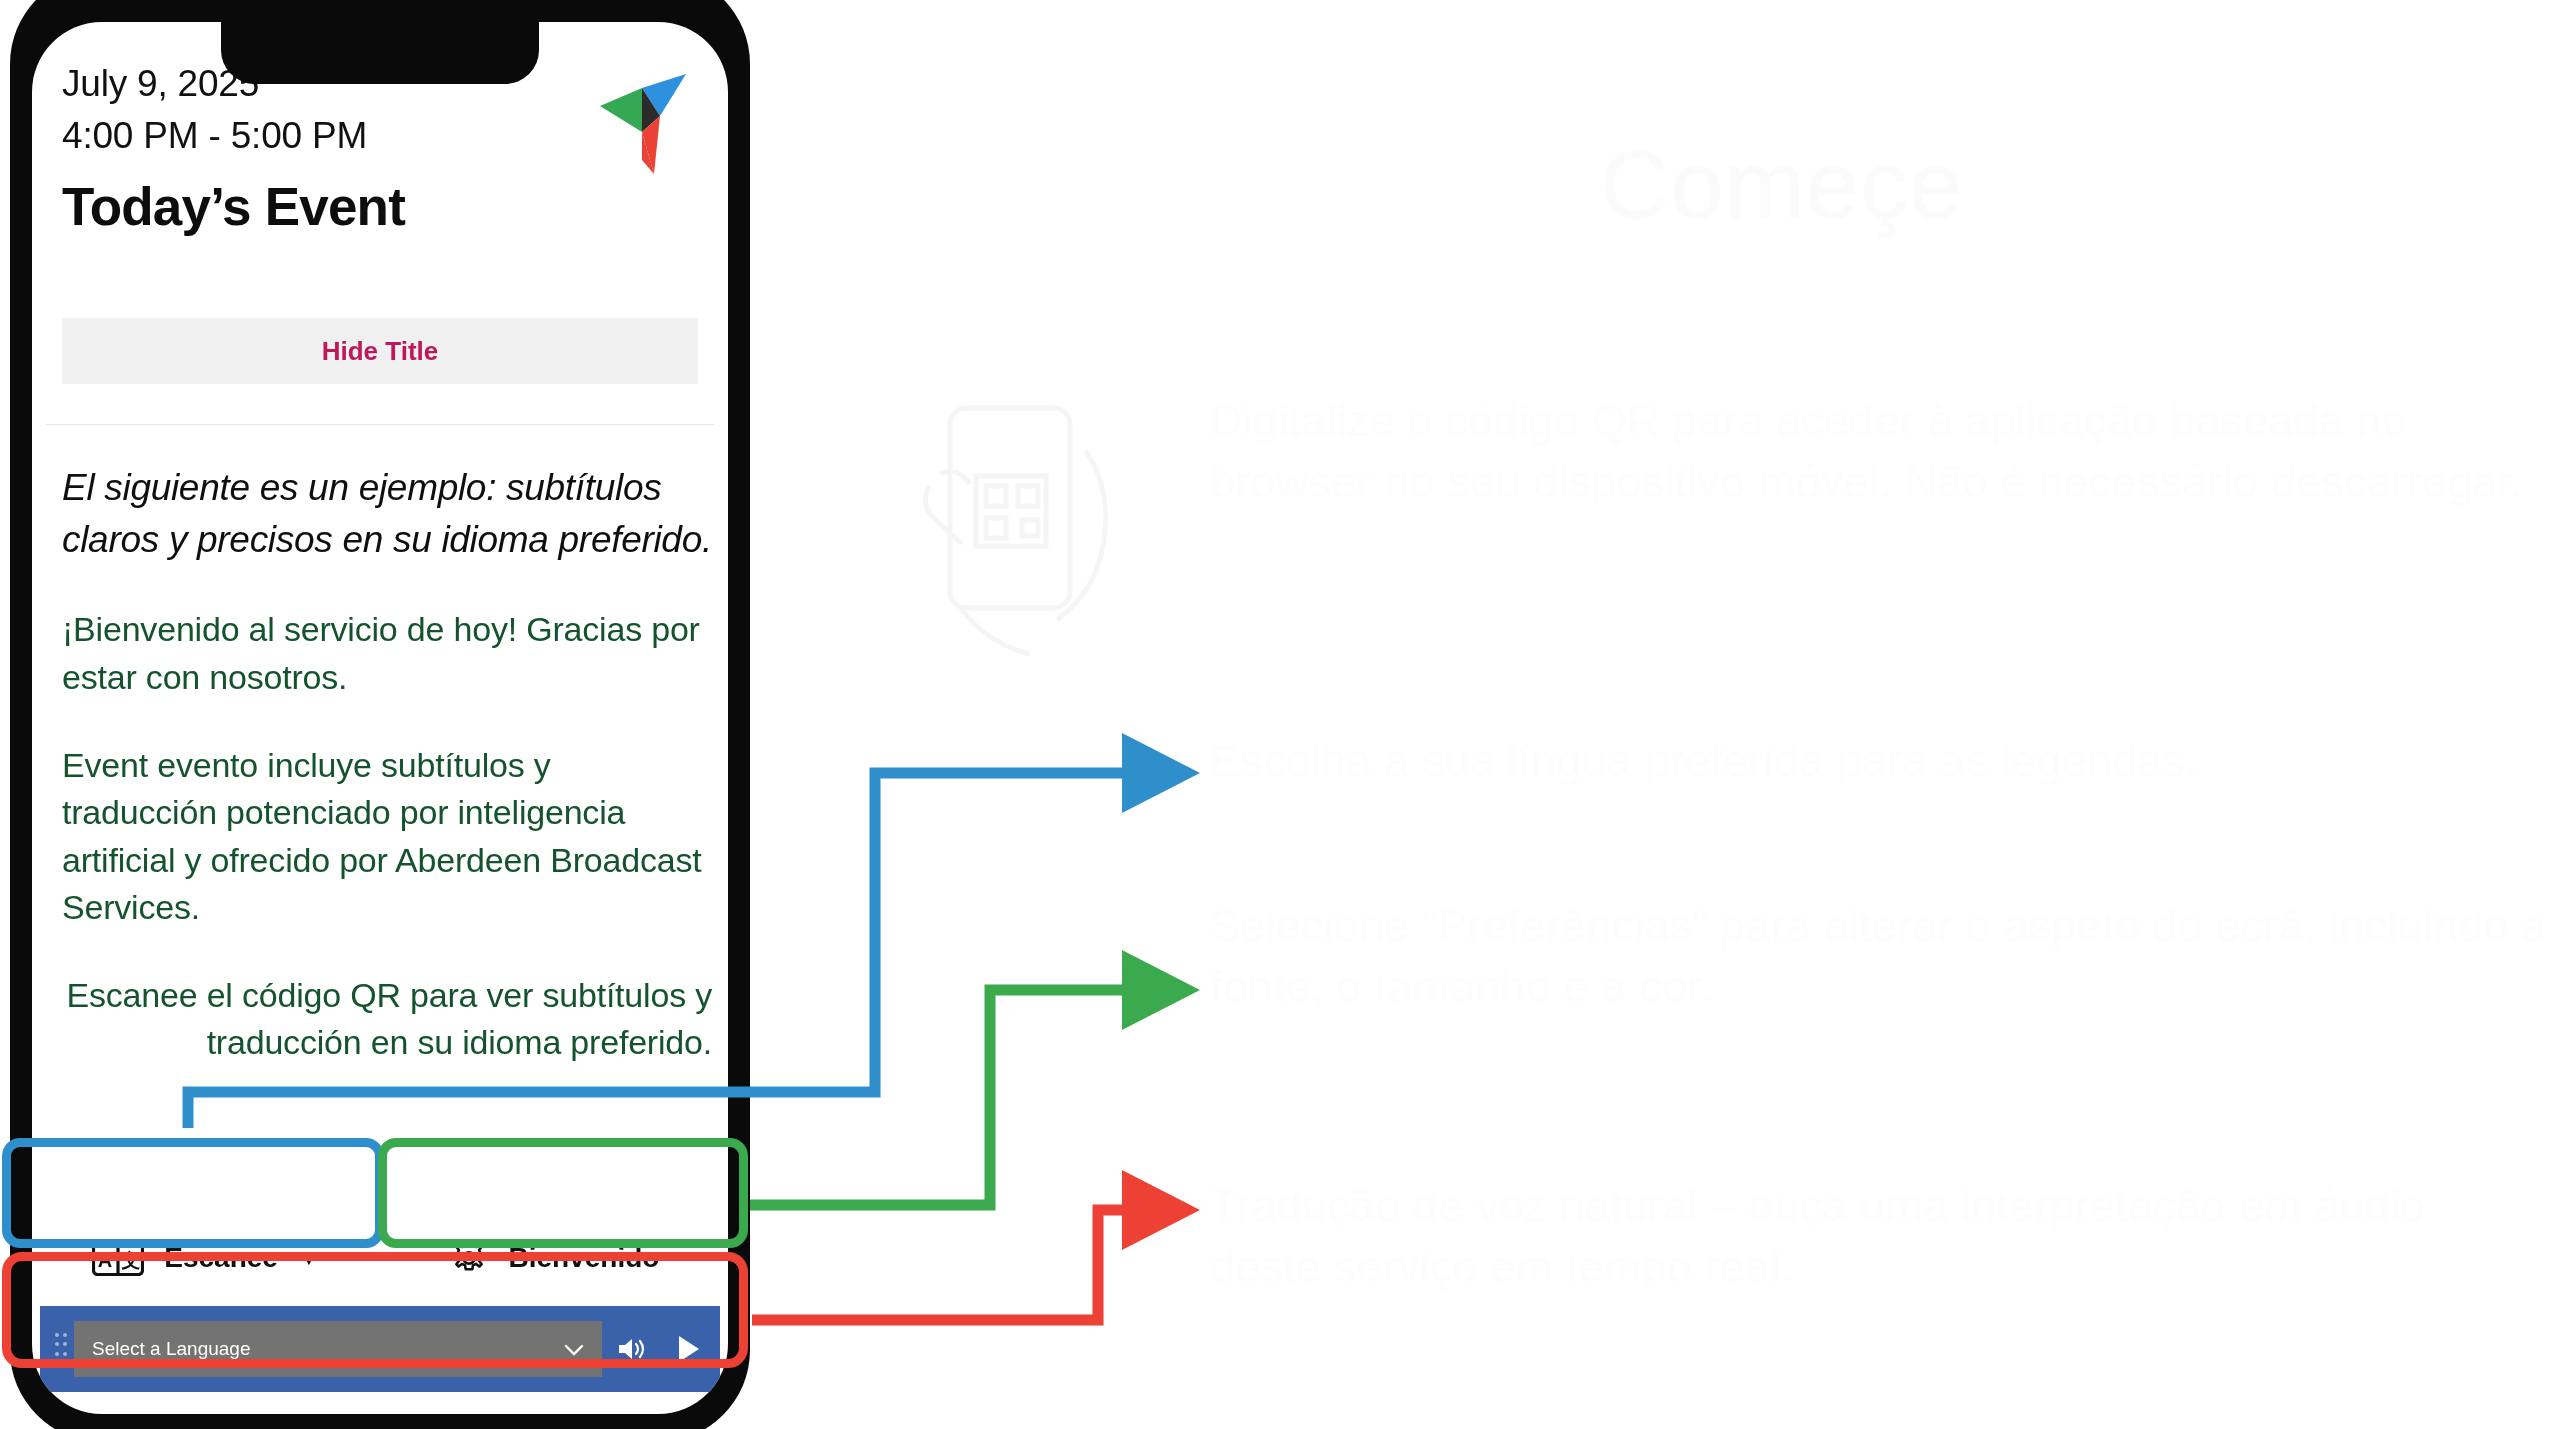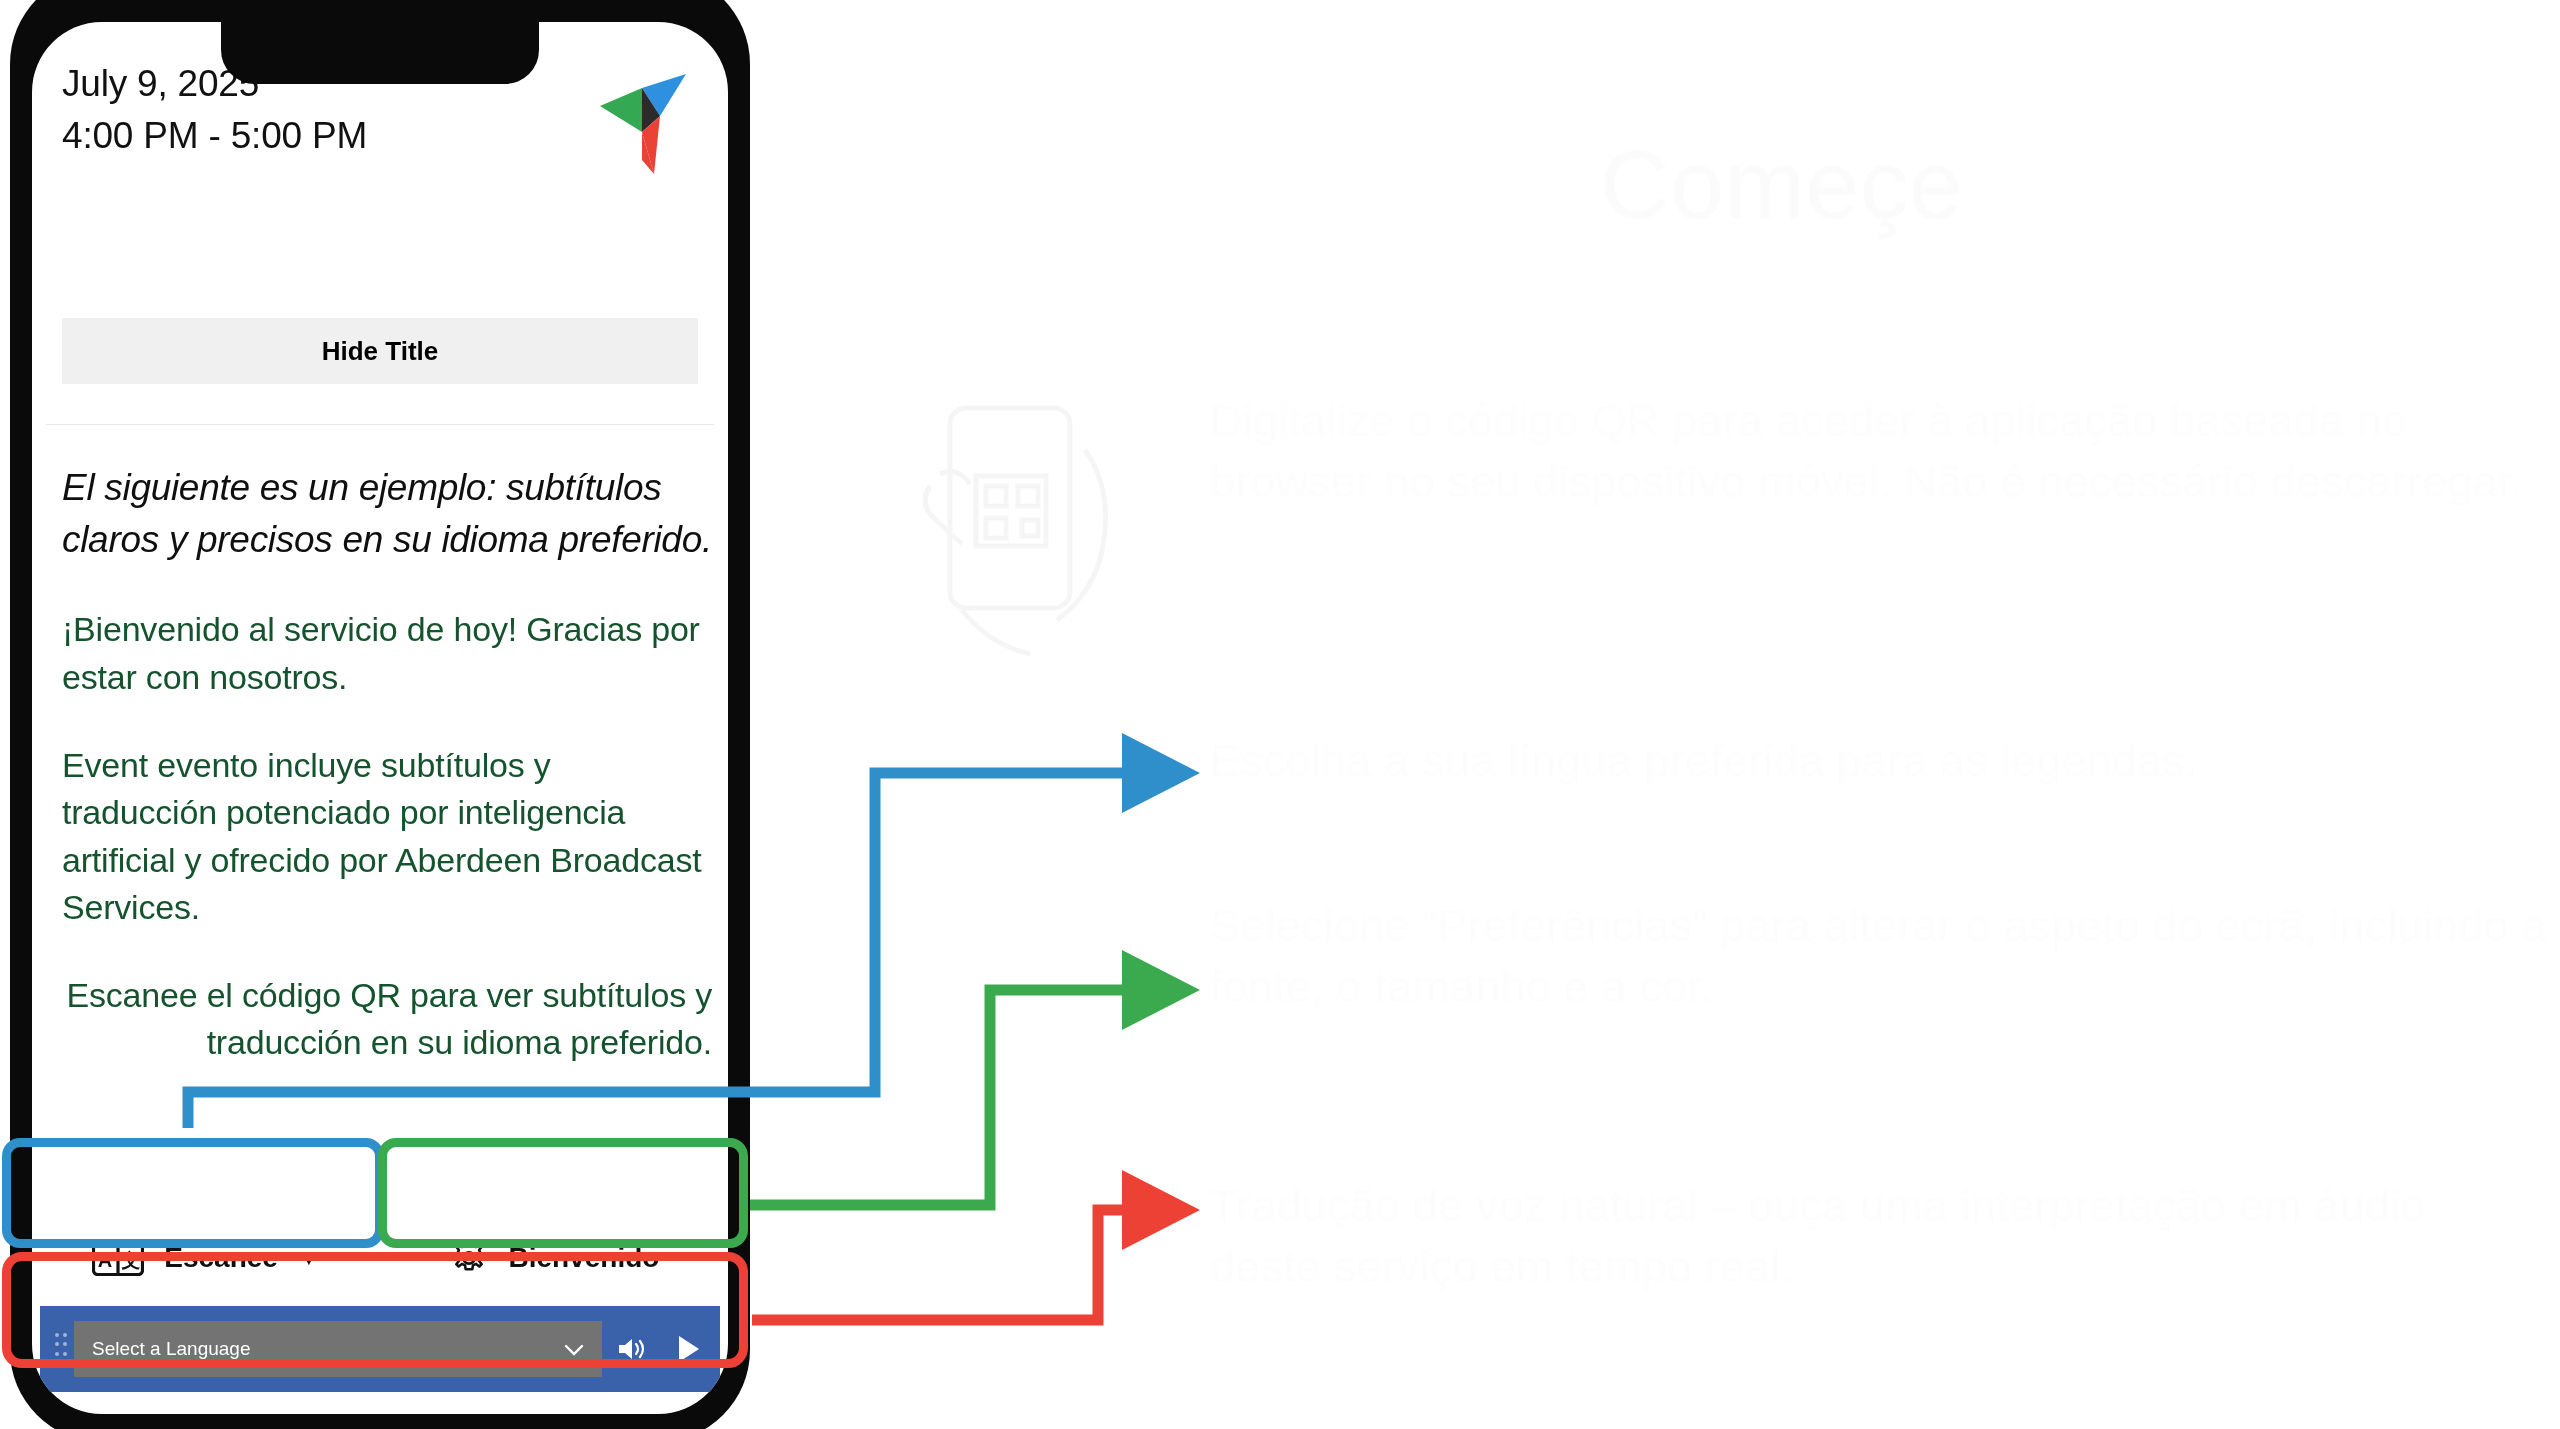--- a/index.html
+++ b/index.html
@@ -40,21 +40,21 @@
   .time-line { font-size: 37px; color: #111; line-height: 1.28; letter-spacing: -0.2px; margin-top: 5px;}
   .event-title { font-size: 53px; font-weight: 700; color: #0d0d0d; margin-top: 16px; letter-spacing:-0.8px; }
 
   #brand-logo { position: absolute; right: 42px; top: 52px; width: 86px; height: 100px; }
 
   #hide-title-btn {
     position: absolute; left: 30px; top: 296px;
     width: 636px; height: 66px;
     background: #f0f0f0;
     display: flex; align-items: center; justify-content: center;
-    font-size: 26px; font-weight: 700; color: #000000;
+    font-size: 26px; font-weight: 700; color: #be185d;
     border: none; cursor: pointer;
   }
 
   #header-divider { position: absolute; left: 14px; top: 402px; width: 668px; height: 1px; background: #e8e8e8; }
 
   
   #caption-body { position: absolute; left: 30px; top: 440px; width: 650px; }
   .cap-italic { font-style: italic; font-size: 37px; line-height: 1.41; color: #0f0f0f; letter-spacing:-0.3px;}
   .cap-p { font-size: 34px; line-height: 1.40; color: #14532d; margin-top: 40px; letter-spacing:-0.2px;}
   .cap-p.tight { margin-top: 40px; text-align: right; }
@@ -139,20 +139,21 @@
     <polygon points="1122,1170 1200,1210 1122,1250" fill="#EE4136"></polygon>
   </svg>
 
   <div id="phone-frame">
     <div id="phone-screen">
       <div id="phone-notch"></div>
 
       <div id="phone-header">
         <div class="date-line">July 9, 2025</div>
         <div class="time-line">4:00 PM - 5:00 PM</div>
+        <div class="event-title">Today’s Event</div>
       </div>
 
       <svg id="brand-logo" viewBox="0 0 86 100">
         <polygon points="0,32 42,14 42,58" fill="#34A853"></polygon>
         <polygon points="42,14 86,0 60,42" fill="#2D91E0"></polygon>
         <polygon points="42,14 60,42 42,58" fill="#2b2b2b"></polygon>
         <polygon points="42,58 60,42 54,100" fill="#EA4335"></polygon>
         <polygon points="42,58 54,100 42,86" fill="#EA4335"></polygon>
       </svg>
 

